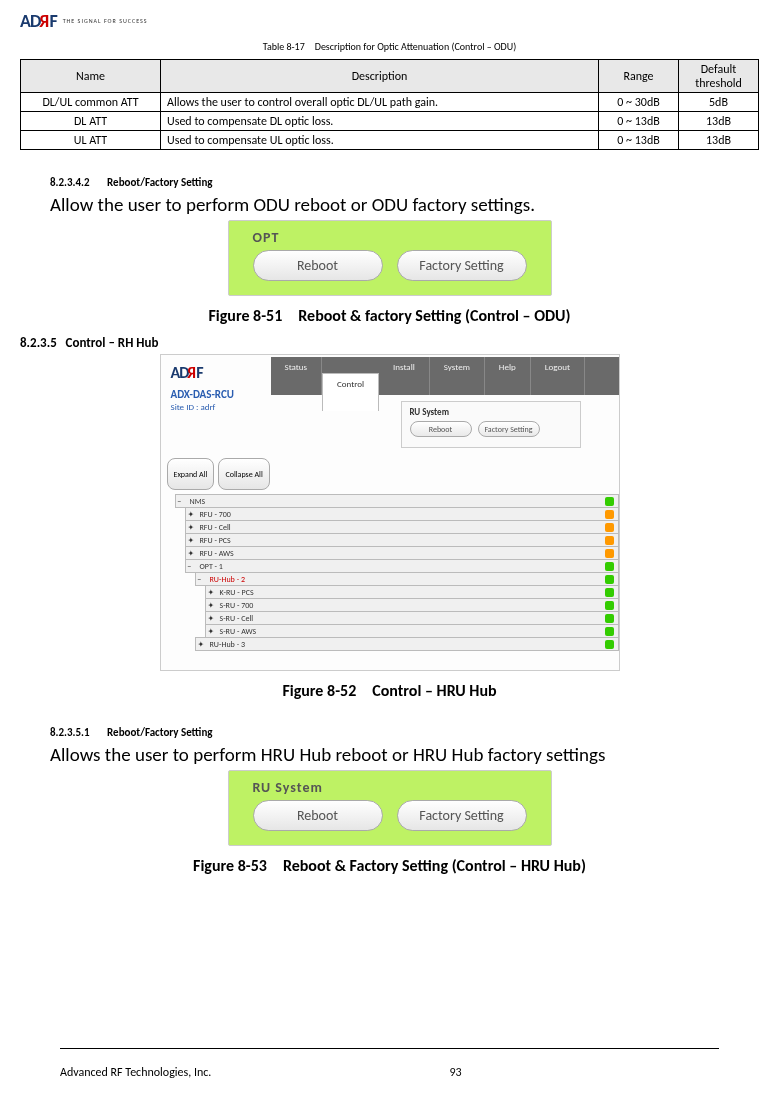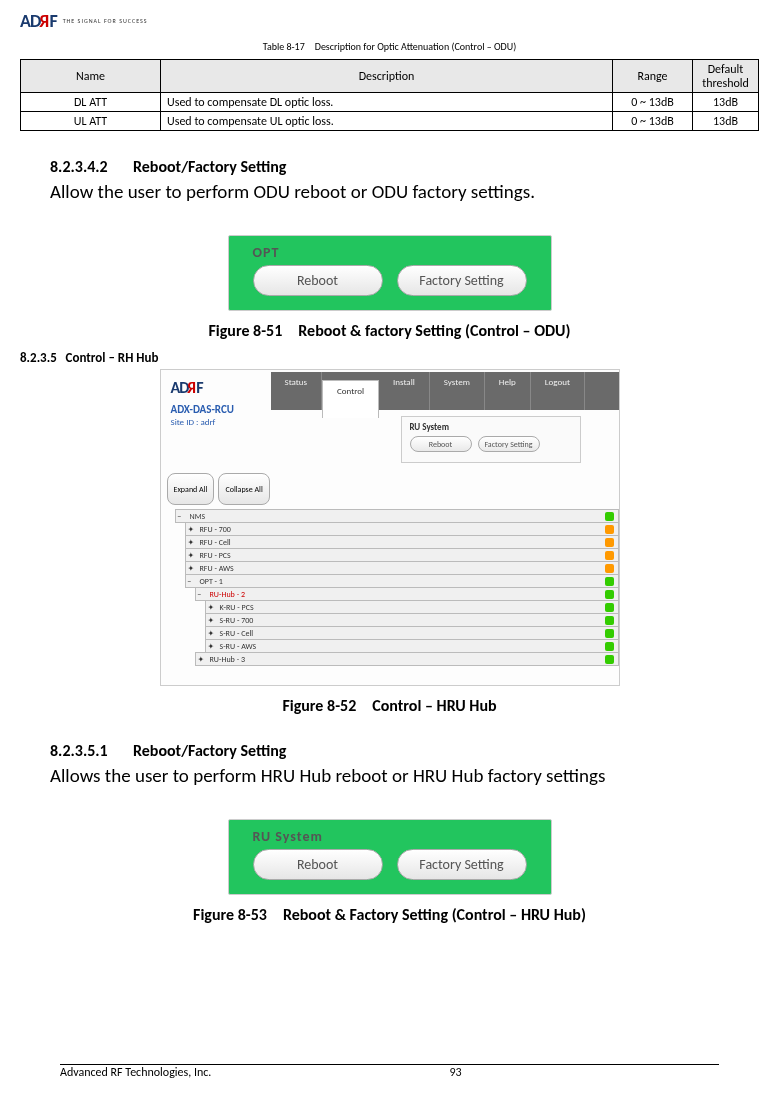--- a/index.html
+++ b/index.html
@@ -16,29 +16,29 @@
   .logo-row { display: flex; align-items: center; gap: 6px; margin-bottom: 8px; }
   .logo-text { font-weight: bold; font-size: 18px; letter-spacing: -1px; color: #1a3a6e; }
   .logo-text .flip { display:inline-block; transform: scaleX(-1); color:#c00; }
   .logo-sub { font-size: 6px; letter-spacing: 1px; color:#333; }
   .table-caption { text-align: center; font-weight: normal; font-size: 10px; margin: 0 0 6px 0; }
   table.optic { width: 100%; border-collapse: collapse; font-size: 12px; }
   table.optic th, table.optic td { border: 1px solid #000; padding: 2px 6px; }
   table.optic th { background: #e8e8e8; font-weight: normal; text-align: center; }
   table.optic td.name-cell { text-align: center; }
   table.optic td.center { text-align: center; }
-  .sec-h { font-weight: bold; font-size: 16px; margin: 26px 0 4px 30px; }
+  .sec-h { font-weight: bold; font-size: 11px; margin: 26px 0 4px 30px; }
   .sec-h2 { font-weight: bold; font-size: 13px; margin: 10px 0 4px 0; }
   .body-text { font-size: 19px; margin-left: 30px; margin-bottom: 2px; }
   .fig-wrap { text-align: center; margin: 4px 0 2px 0; }
   .fig-caption { text-align: center; font-weight: bold; font-size: 16px; margin: 10px 0 4px 0; }
   
   .opt-panel {
-    display:inline-block; border:1px solid #ccc; background:#22c55e;
-    padding: 8px 24px 14px 24px; border-radius:2px;margin-top:28px;
+    display:inline-block; border:1px solid #ccc; background:#bef264;
+    padding: 8px 24px 14px 24px; border-radius:2px;
   }
   .opt-title { font-size:14px; color:#555; font-weight:bold; letter-spacing:1px; text-align:left; margin-bottom:4px;}
   .pill-row { display:flex; gap:14px; justify-content:center; }
   .pill {
     display:inline-block; min-width:130px; text-align:center;
     padding:6px 18px; font-size:14px; color:#555;
     background: linear-gradient(#fff,#e6e6e6);
     border:1px solid #aaa; border-radius:16px;
   }
   
@@ -47,21 +47,21 @@
     font-size:9px; text-align:left; position:relative; padding-bottom:20px;
   }
   .hru-top { display:flex; align-items:flex-start; }
   .hru-logo-block { width:110px; padding:8px 0 4px 10px; }
   .hru-logo { font-weight:bold; font-size:16px; color:#1a3a6e; letter-spacing:-1px;}
   .hru-logo .flip { display:inline-block; transform:scaleX(-1); color:#c00;}
   .hru-sub { color:#2a5db0; font-weight:bold; font-size:11px; margin-top:6px;}
   .hru-sub2 { color:#2a5db0; font-size:9px;}
   .hru-tabs { flex:1; display:flex; background:#6a6a6a; height:38px; align-items:stretch; margin-top:2px;}
   .hru-tab { flex:0 0 auto; padding:4px 14px; color:#eee; font-size:9px; border-right:1px solid #888;}
-  .hru-tab.active { background:#fff; color:#333; border:1px solid #bbb; border-bottom:none; position:relative; top:8px;}
+  .hru-tab.active { background:#fff; color:#333; border:1px solid #bbb; border-bottom:none; position:relative; top:16px;}
   .hru-panel { margin-left:130px; margin-top:6px; border:1px solid #ccc; background:#fafafa; padding:4px 8px 10px 8px; width:180px;}
   .hru-panel-title { font-size:9px; color:#333; font-weight:bold; margin-bottom:4px;}
   .hru-pill-row { display:flex; gap:6px; }
   .small-pill {
     display:inline-block; width:62px; text-align:center; font-size:8px; color:#555;
     background:linear-gradient(#fff,#e9e9e9); border:1px solid #aaa; border-radius:9px; padding:2px 0;
   }
   .tree-buttons { margin:10px 0 4px 6px; display:flex; gap:4px;}
   .tree-btn { font-size:8px; padding:10px 6px; border:1px solid #aaa; background:linear-gradient(#fff,#e6e6e6); border-radius:8px;}
   .tree { margin-left:14px; font-size:9px;}
@@ -70,21 +70,21 @@
   .tree-item.red .lbl { color:#c00;}
   .dot { width:9px; height:9px; border-radius:2px; margin-right:2px;}
   .dot.green { background:#3c0;}
   .dot.orange { background:#f90;}
   .indent1 { margin-left:10px;}
   .indent2 { margin-left:20px;}
   .indent3 { margin-left:30px;}
   .chev { font-size:8px; color:#333; width:8px; display:inline-block;}
   .footer {
     position:absolute; bottom:20px; left:60px; right:60px;
-    border-top:1px solid #000; padding-top:0;
+    border-top:1px solid #000; padding-top:16px;
     display:flex; font-size:12px;
   }
   .footer .company { flex:1;}
   .footer .pnum { flex:1; text-align:left; padding-left:120px;}
 </style>
 </head>
 <body>
 
 <div class="logo-row">
   <span class="logo-text">
@@ -94,24 +94,30 @@
 </div>
 
 <div class="table-caption">Table 8-17 Description for Optic Attenuation (Control – ODU)</div>
 
 <table class="optic">
   <thead>
     <tr>
       <th style="width:140px">Name</th>
       <th>Description</th>
       <th style="width:80px">Range</th>
-      <th style="width:66px">Default threshold</th>
+      <th style="width:80px">Default threshold</th>
     </tr>
   </thead>
   <tbody>
+    <tr>
+      <td class="name-cell">DL/UL common ATT</td>
+      <td>Allows the user to control overall optic DL/UL path gain.</td>
+      <td class="center">0 ~ 30dB</td>
+      <td class="center">5dB</td>
+    </tr>
     <tr>
       <td class="name-cell">DL ATT</td>
       <td>Used to compensate DL optic loss.</td>
       <td class="center">0 ~ 13dB</td>
       <td class="center">13dB</td>
     </tr>
     <tr>
       <td class="name-cell">UL ATT</td>
       <td>Used to compensate UL optic loss.</td>
       <td class="center">0 ~ 13dB</td>

